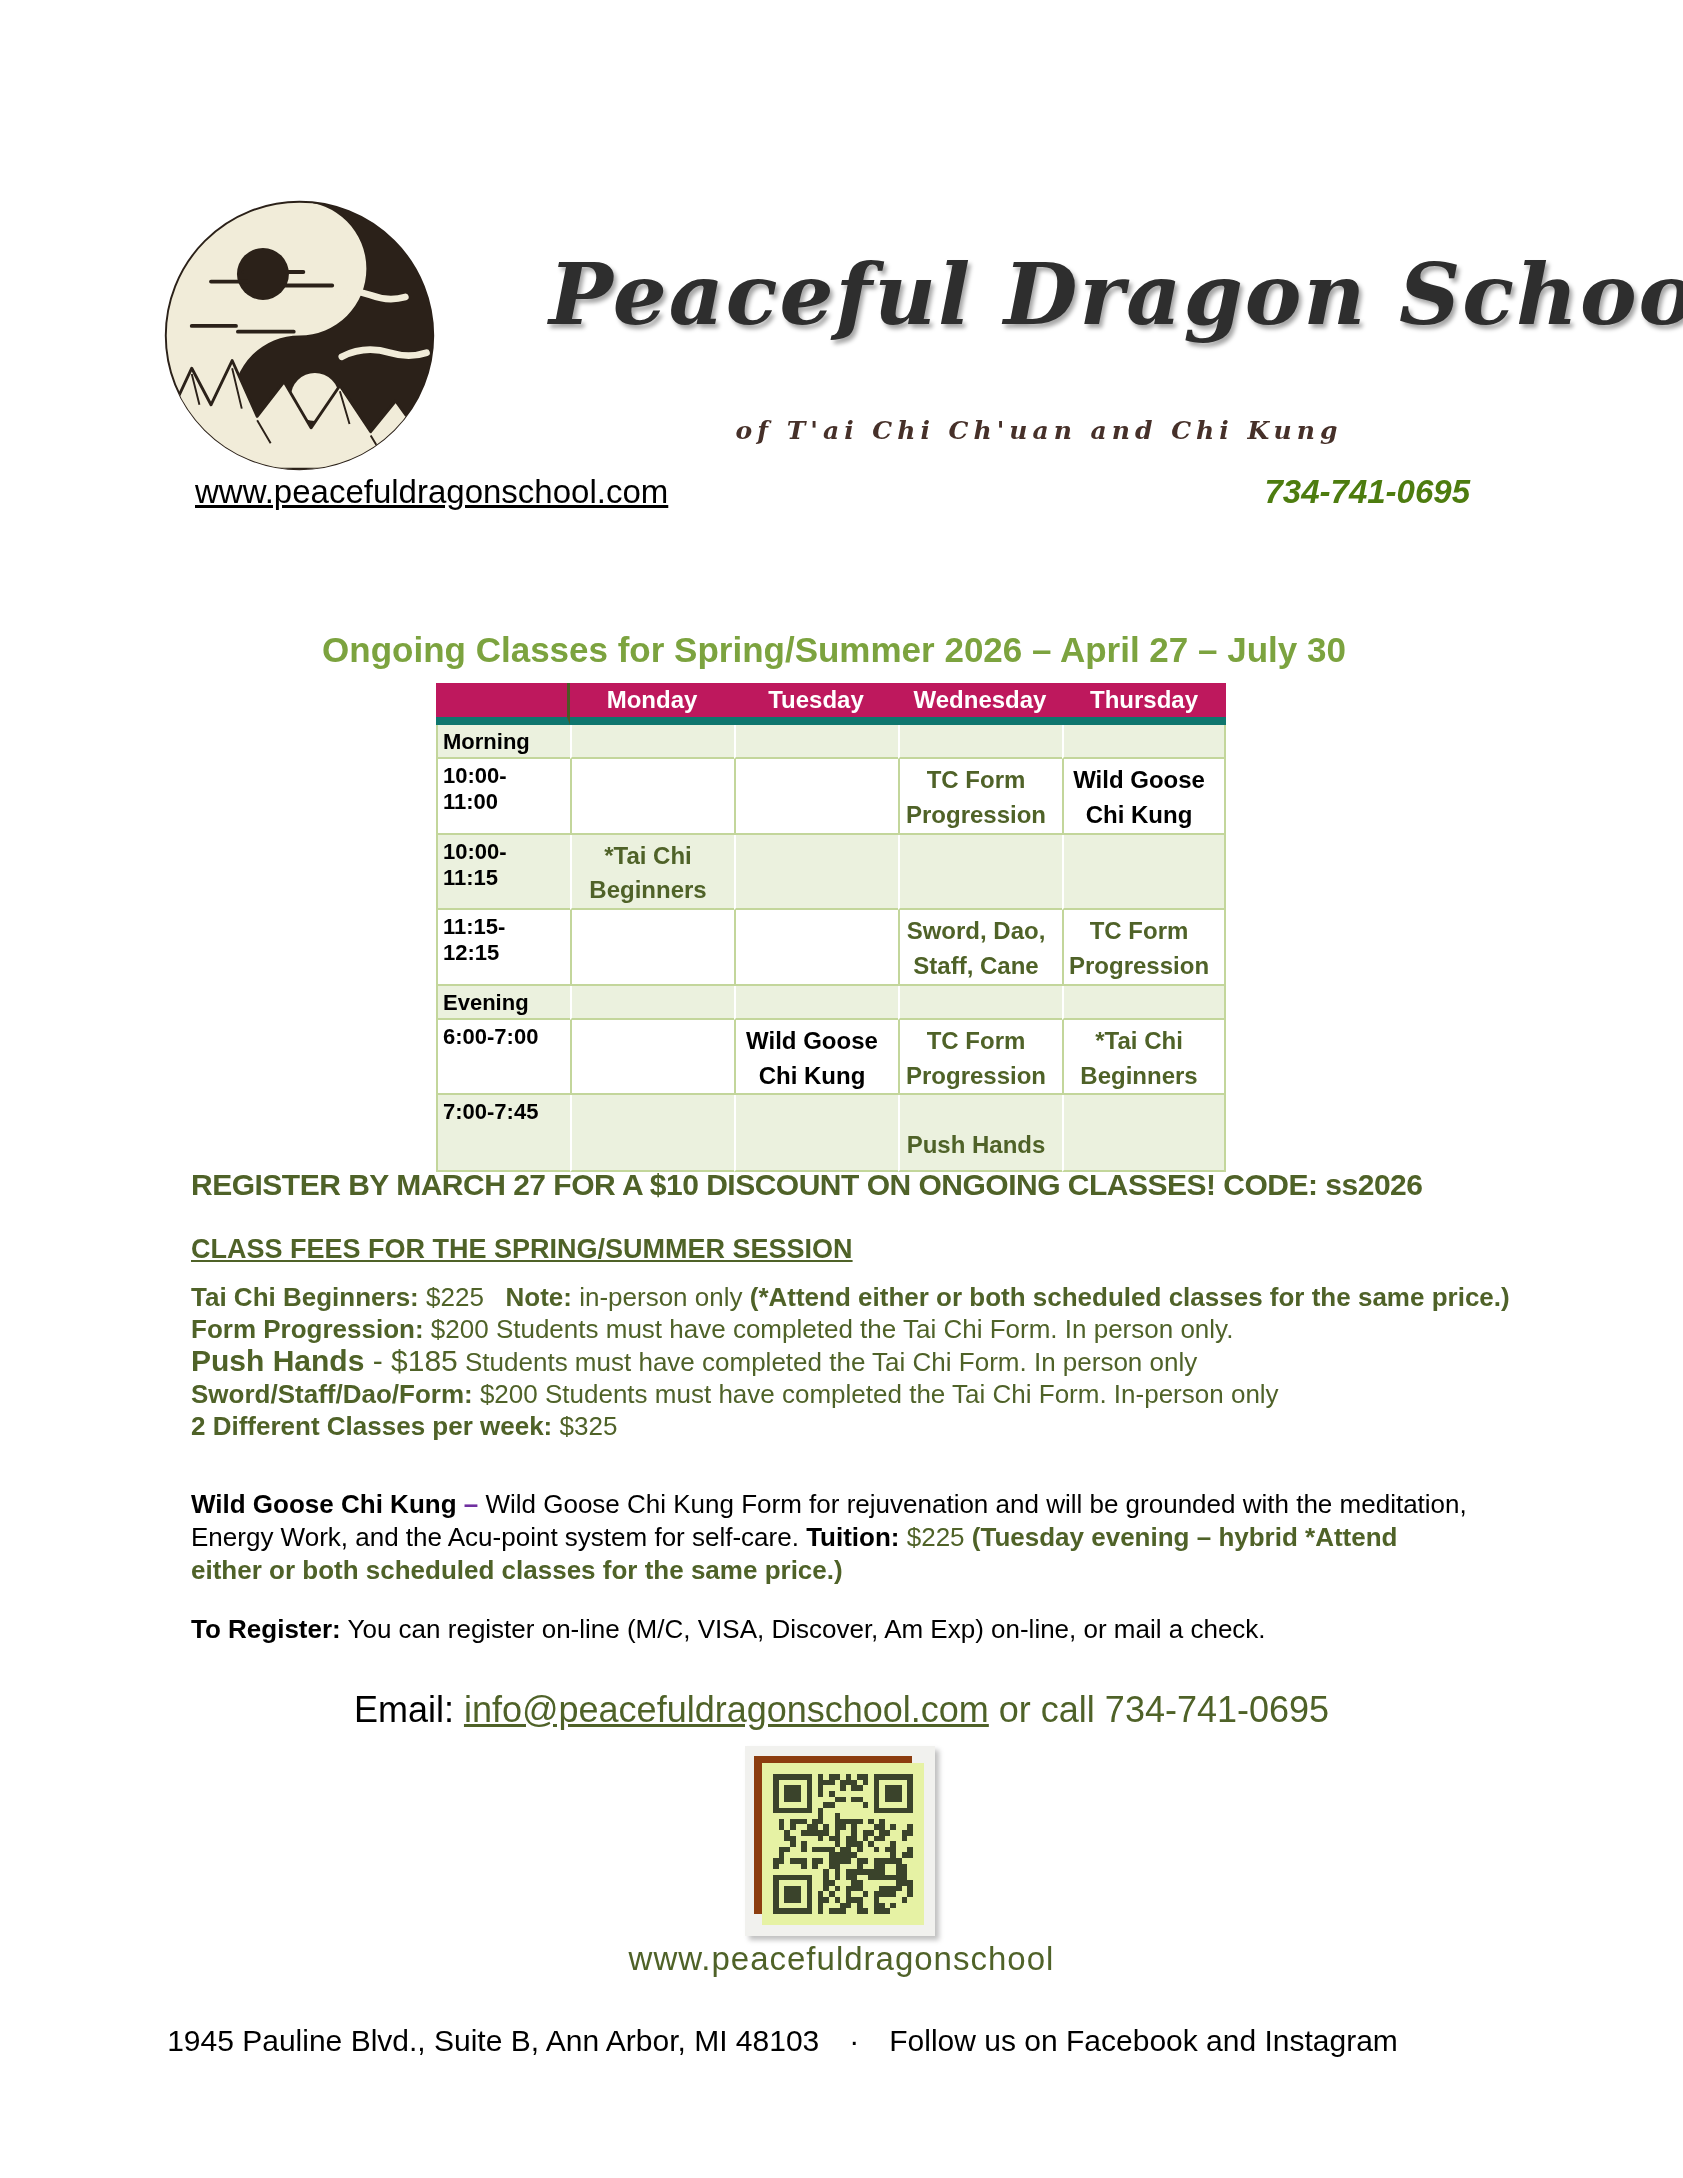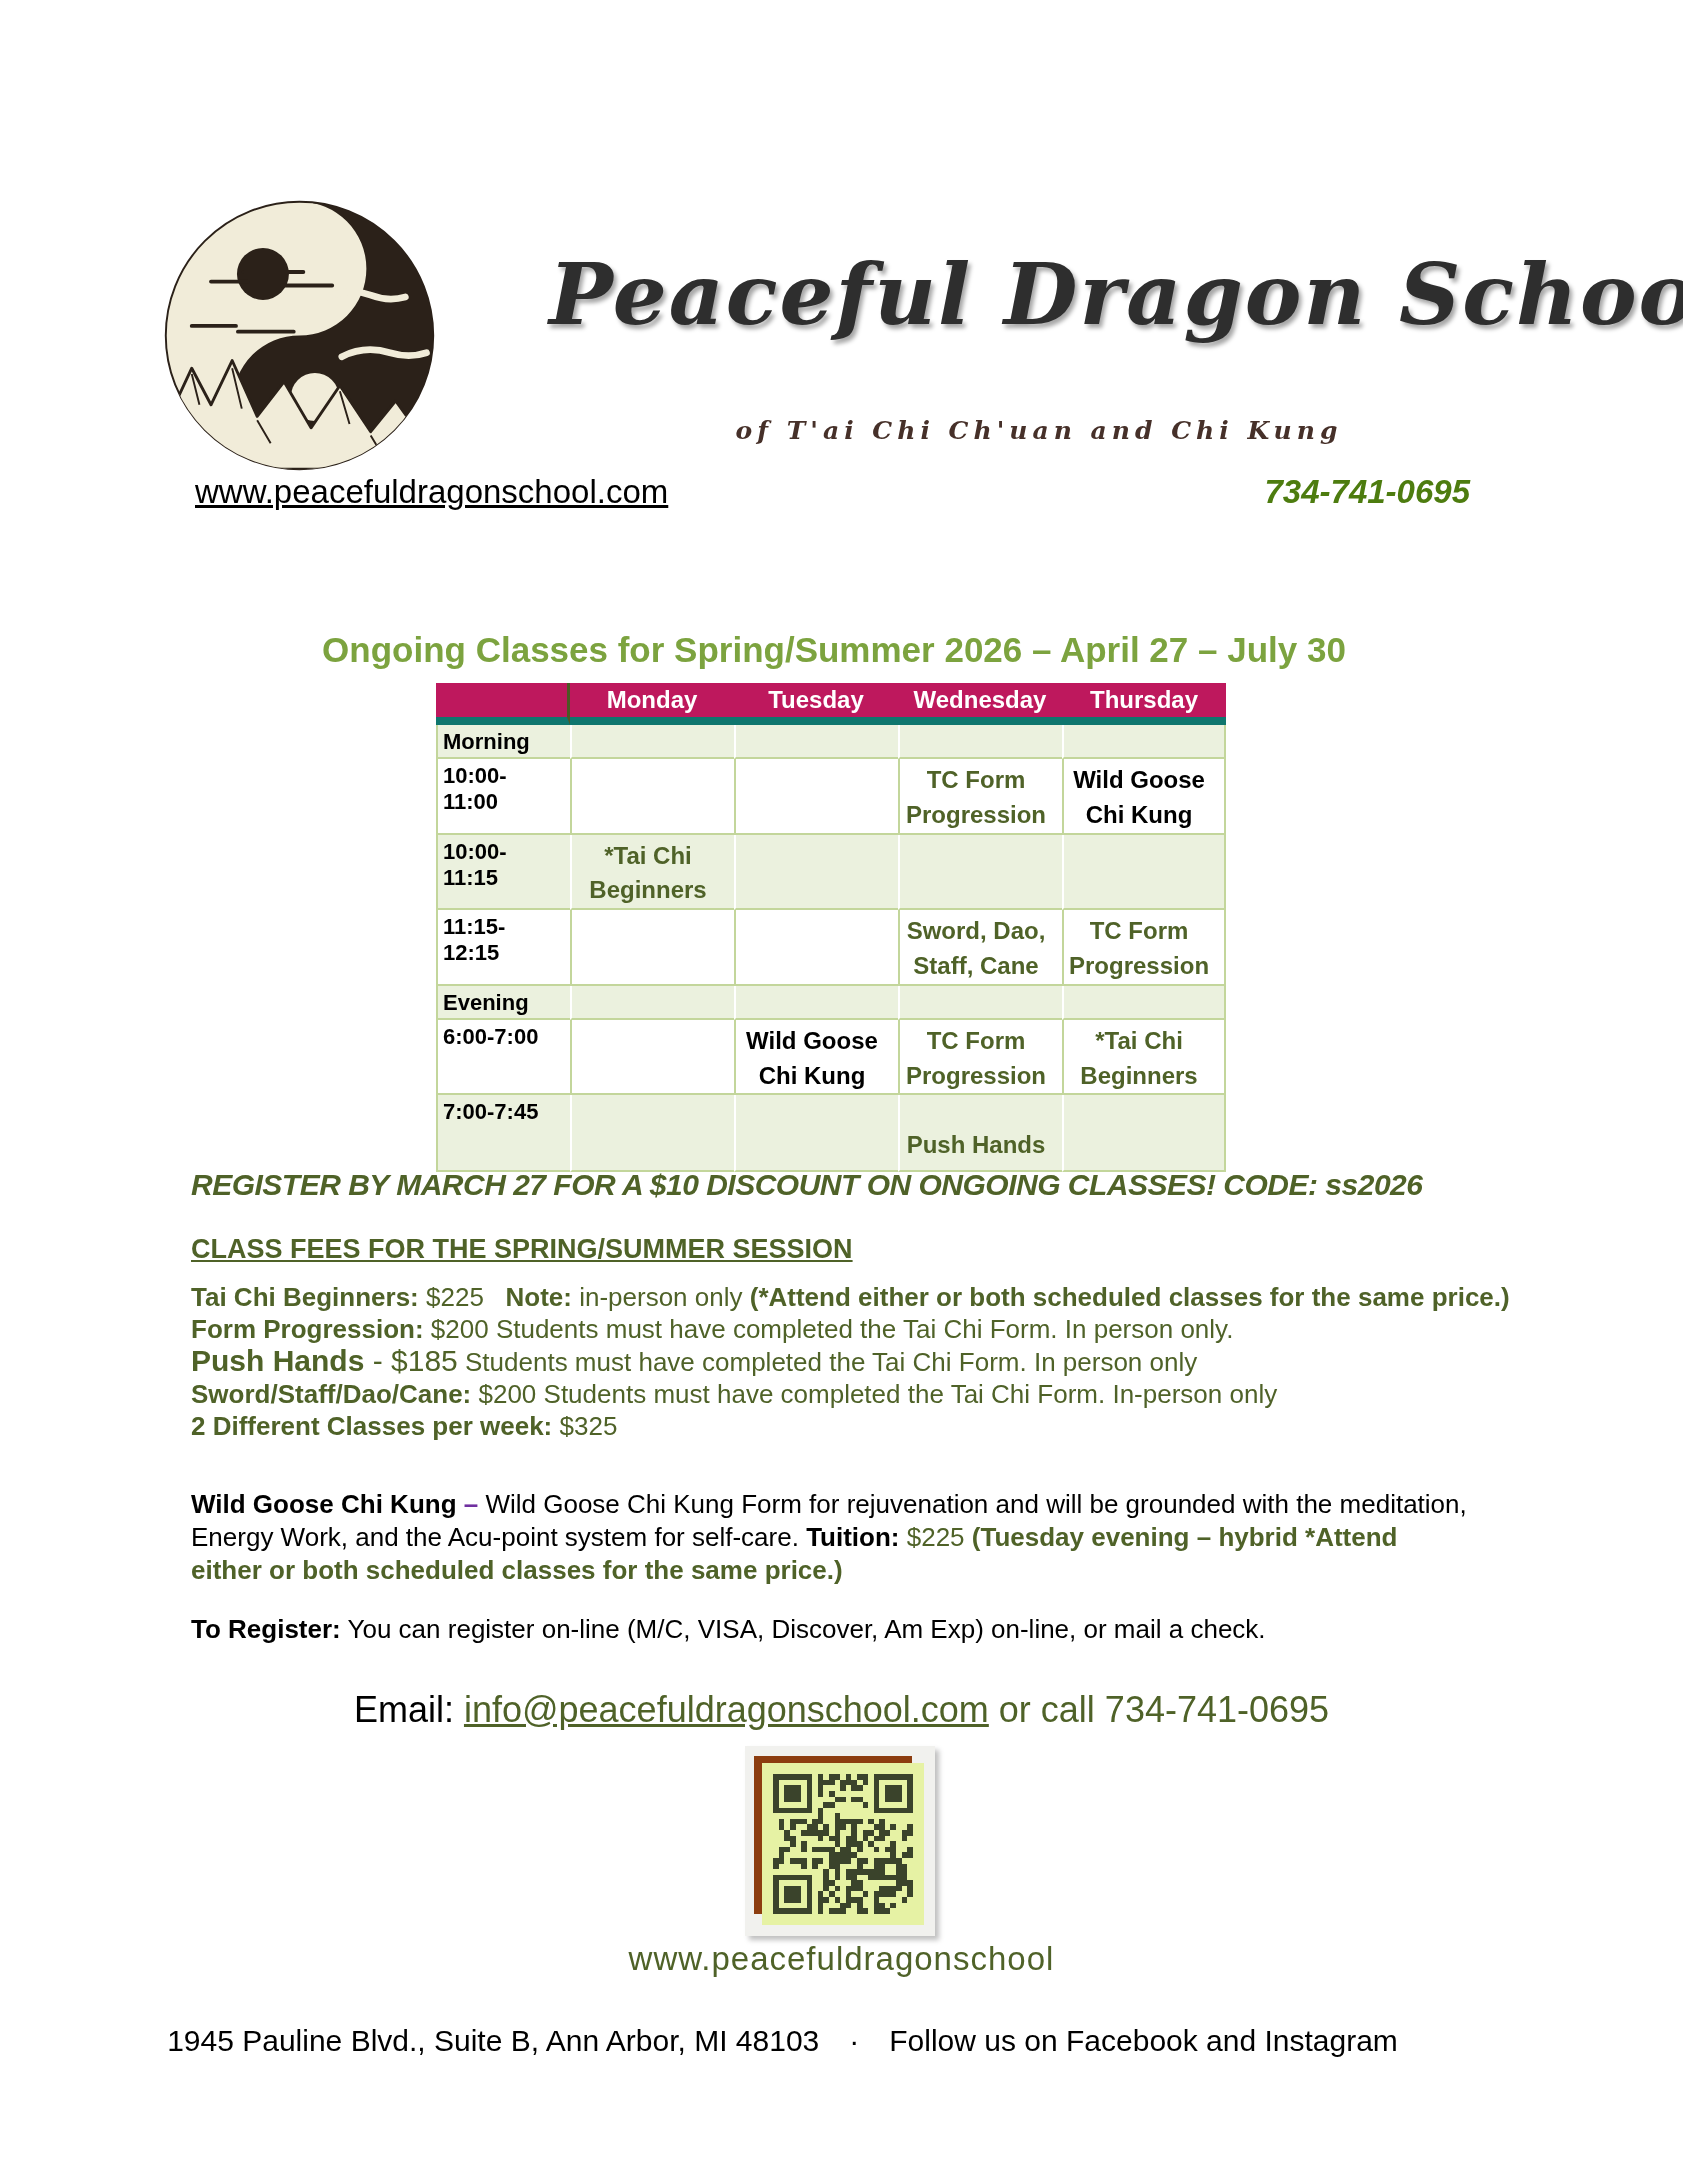--- a/index.html
+++ b/index.html
@@ -37,21 +37,21 @@
   .sched tr.r-section td{height:28px;}
   .sched tr.r-time td{height:63px;}
   .time-label{font-weight:bold;font-size:22px;color:#000;text-align:left;padding-left:10px;}
   .cell{font-weight:bold;font-size:24px;text-align:center;line-height:1.45;}
   .cell.green{color:#4f6228;}
   .cell.black{color:#000;}
   .sched td.bottom{vertical-align:bottom;padding-bottom:8px;}
 
   
   .banner{position:absolute;left:191px;top:1168px;font-size:30px;font-weight:bold;
-    color:#4f6228;letter-spacing:-0.5px;font-style:italic;}
+    color:#4f6228;letter-spacing:-0.5px;}
   .fees{position:absolute;left:191px;top:1234px;color:#4f6228;}
   .fees-heading{font-size:27px;font-weight:bold;text-decoration:underline;margin-bottom:16px;}
   .fee-line{font-size:26px;line-height:32px;white-space:pre-wrap;}
   .b{font-weight:bold;}
   .big{font-size:30px;}
   .rich{white-space:pre-wrap;}
   .wildgoose{position:absolute;left:191px;top:1488px;width:1282px;font-size:26px;
     line-height:33px;color:#000;}
   .wg-dash{color:#7030a0;font-weight:bold;}
   .wg-green{color:#4f6228;}
@@ -175,21 +175,21 @@
   </tbody>
     </table>
 
   <div class="banner">REGISTER BY MARCH 27 FOR A $10 DISCOUNT ON ONGOING CLASSES! CODE: ss2026</div>
 
   <div class="fees">
     <div class="fees-heading">CLASS FEES FOR THE SPRING/SUMMER SESSION</div>
     <div class="fee-line"><span class="b">Tai Chi Beginners:</span><span> $225   </span><span class="b">Note:</span><span> in-person only </span><span class="b">(*Attend either or both scheduled classes for the same price.)</span></div>
     <div class="fee-line"><span class="b">Form Progression:</span><span> $200 Students must have completed the Tai Chi Form. In person only.</span></div>
     <div class="fee-line"><span class="b big">Push Hands</span><span class="big"> - </span><span class="big">$185</span><span> Students must have completed the Tai Chi Form. In person only</span></div>
-    <div class="fee-line"><span class="b">Sword/Staff/Dao/Cane:</span><span> $200 Students must have completed the Tai Chi Form. In-person only</span></div>
+    <div class="fee-line"><span class="b">Sword/Staff/Dao/Form:</span><span> $200 Students must have completed the Tai Chi Form. In-person only</span></div>
     <div class="fee-line"><span class="b">2 Different Classes per week:</span><span> $325</span></div>
   </div>
 
   <div class="wildgoose rich"><span class="b">Wild Goose Chi Kung </span><span class="wg-dash">– </span><span>Wild Goose Chi Kung Form for rejuvenation and will be grounded with the meditation, Energy Work, and the Acu-point system for self-care. </span><span class="b">Tuition:</span><span class="wg-green"> $225 </span><span class="b wg-green">(Tuesday evening – hybrid *Attend either or both scheduled classes for the same price.)</span></div>
 
   <div class="toregister rich"><span class="b">To Register:</span><span> You can register on-line (M/C, VISA, Discover, Am Exp) on-line, or mail a check.</span></div>
 
   <div class="email-line rich"><span>Email: </span><a class="email-link" href="#">info@peacefuldragonschool.com</a><span class="email-tail"> or call 734-741-0695</span></div>
 
   <div class="qr-wrap">

